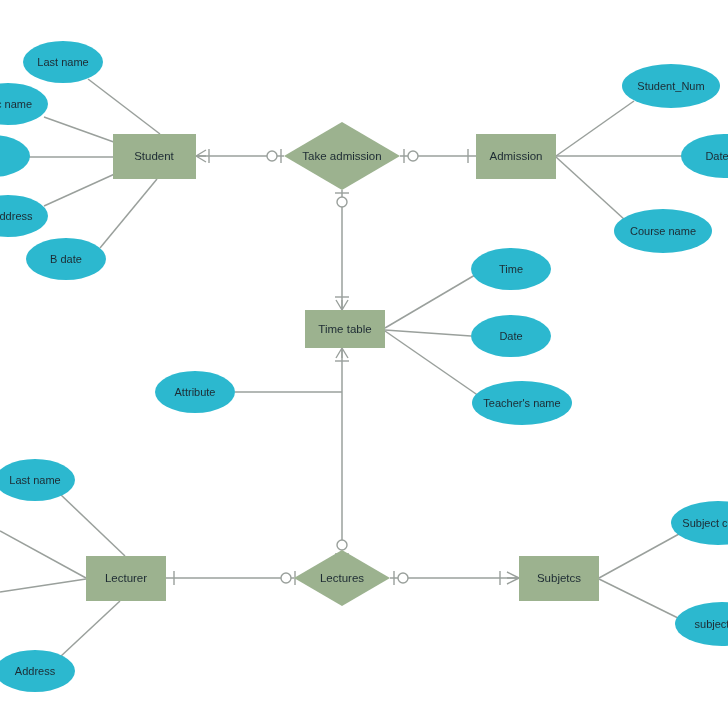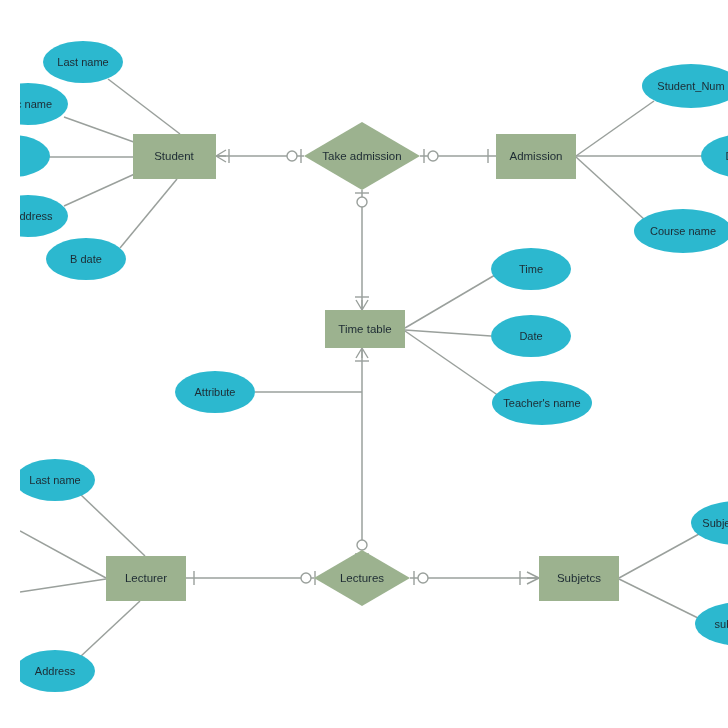--- a/index.html
+++ b/index.html
@@ -2,21 +2,21 @@
 <html><head>
 <meta charset="utf-8">
 <style>
   html,body{margin:0;padding:0;}
   body{
     width:728px;height:728px;
     background:#ffffff;
     font-family:"Liberation Sans", sans-serif;
     overflow:hidden;
   }
-  #canvas{position:relative;width:608px;height:728px;margin-left:20px;}
+  #canvas{position:relative;width:608px;height:728px;}
   svg#diagram{position:absolute;left:0;top:0;width:728px;height:728px;}
   .ent-label,.rel-label,.attr-label{
     font-family:"Liberation Sans", sans-serif;
     fill:#1d2b33;
     font-size:11px;
     text-anchor:middle;
     dominant-baseline:middle;
     pointer-events:none;
   }
   .ent-label{font-size:11.5px;}

